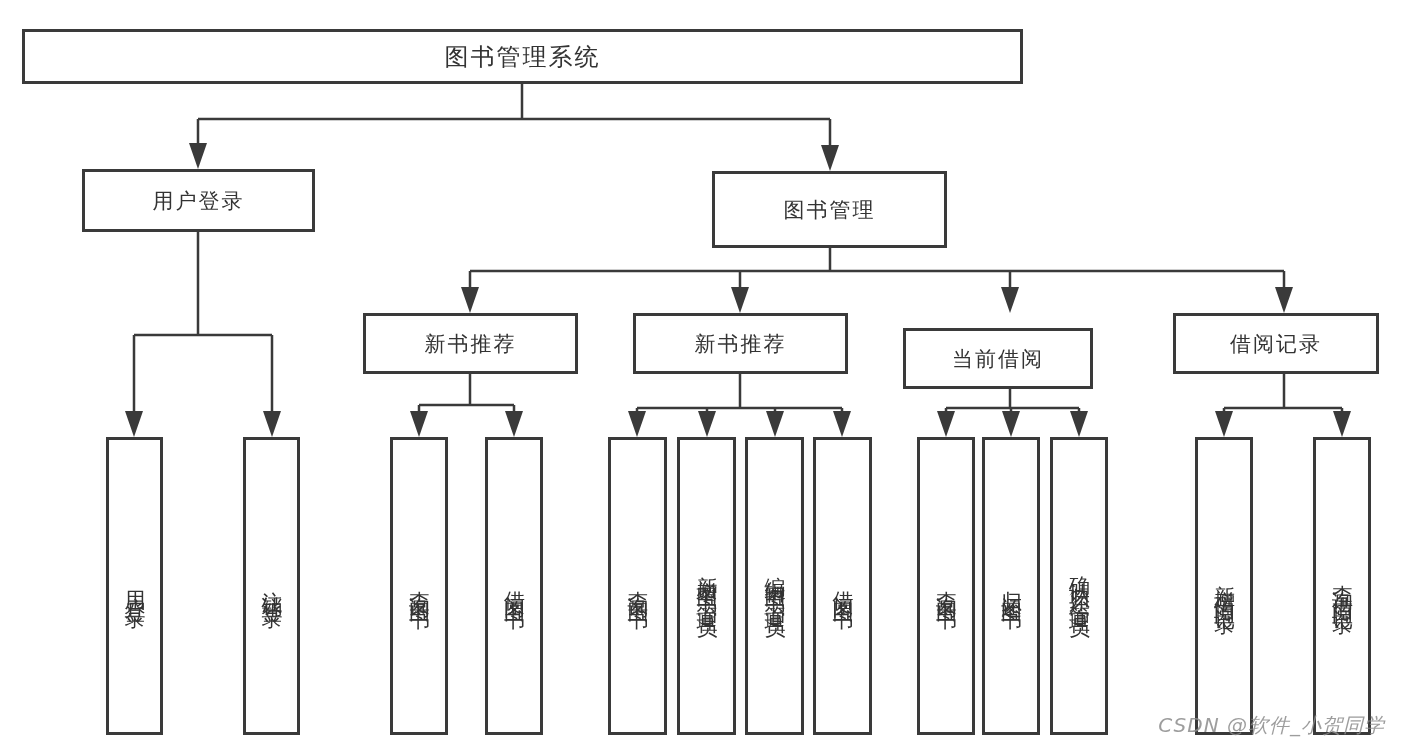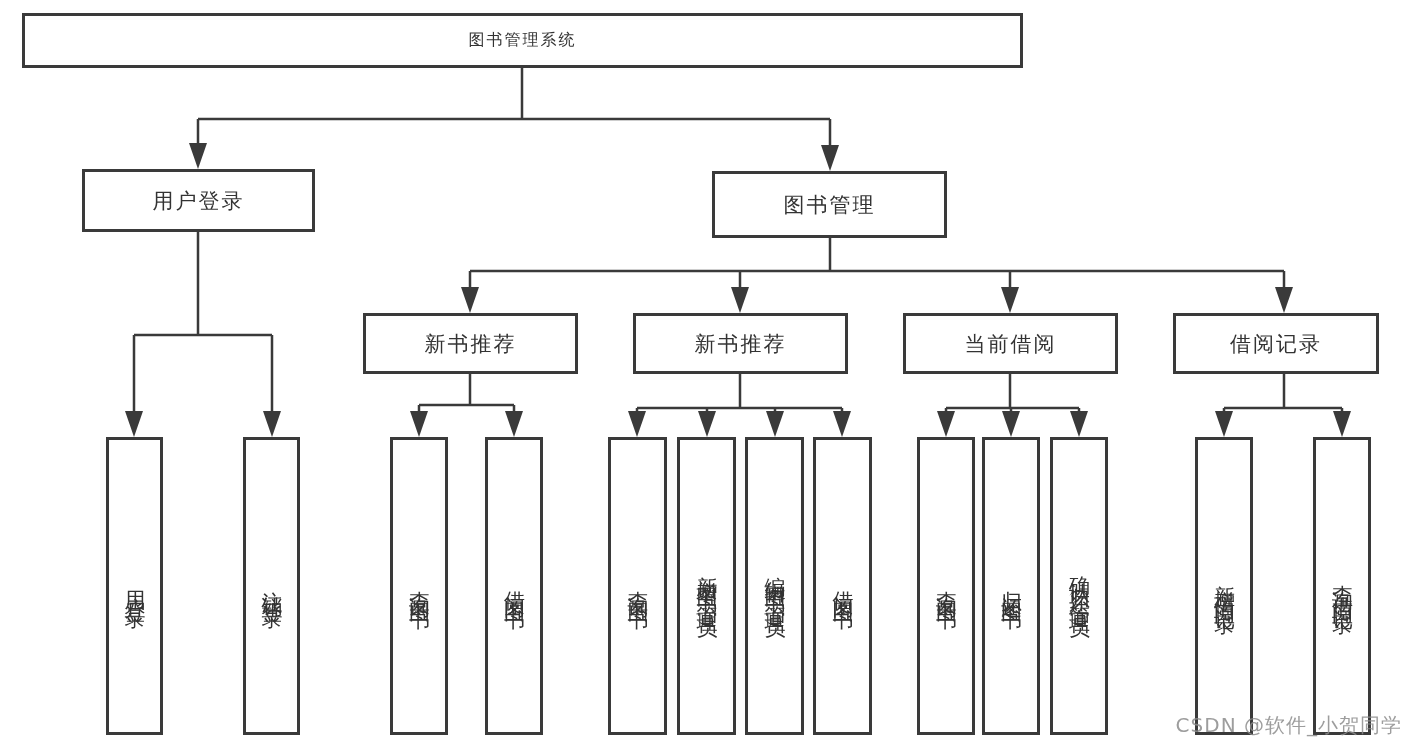--- a/index.html
+++ b/index.html
@@ -20,43 +20,44 @@
     position: absolute;
     box-sizing: border-box;
     border: 3px solid #3a3a3a;
     background: #ffffff;
     display: flex;
     align-items: center;
     justify-content: center;
     color: #333333;
   }
   .h-node { font-size: 21px; letter-spacing: 2px; white-space: nowrap; }
-  .root-node { font-size: 16px; }
+  .root-node { font-size: 24px; margin-top: 16px; }
   .v-node span {
     writing-mode: vertical-lr;
     font-size: 21px;
     letter-spacing: 6px;
     line-height: 1;
   }
   .watermark {
     position: absolute;
     top: 712px;
-    right: 3px;
+    right: 20px;
     font-size: 20px;
     letter-spacing: 1px;
     color: rgba(140, 140, 140, 0.85);
     white-space: nowrap;
+    font-style: italic;
   }
   
   #n-root  { left: 22px;  top: 13px;  width: 1001px; height: 55px; }
   #n-ulog  { left: 82px;  top: 169px; width: 233px;  height: 63px; }
-  #n-bmgmt { left: 712px; top: 171px; width: 235px;  height: 67px; }
+  #n-bmgmt { left: 712px; top: 171px; width: 235px;  height: 77px; }
   #n-rec   { left: 363px; top: 313px; width: 215px;  height: 61px; }
   #n-bb    { left: 633px; top: 313px; width: 215px;  height: 61px; }
-  #n-cb    { left: 903px; top: 313px; width: 215px;  height: 61px; }
+  #n-cb    { left: 903px; top: 328px; width: 190px;  height: 61px; }
   #n-br    { left: 1173px;top: 313px; width: 206px;  height: 61px; }
   .leaf { top: 437px; height: 298px; }
   #n-login  { left: 106px;  width: 57px; }
   #n-logout { left: 243px;  width: 57px; }
   #n-rec-q  { left: 390px;  width: 58px; }
   #n-rec-b  { left: 485px;  width: 58px; }
   #n-bb-q   { left: 608px;  width: 59px; }
   #n-bb-a   { left: 677px;  width: 59px; }
   #n-bb-e   { left: 745px;  width: 59px; }
   #n-bb-b   { left: 813px;  width: 59px; }

